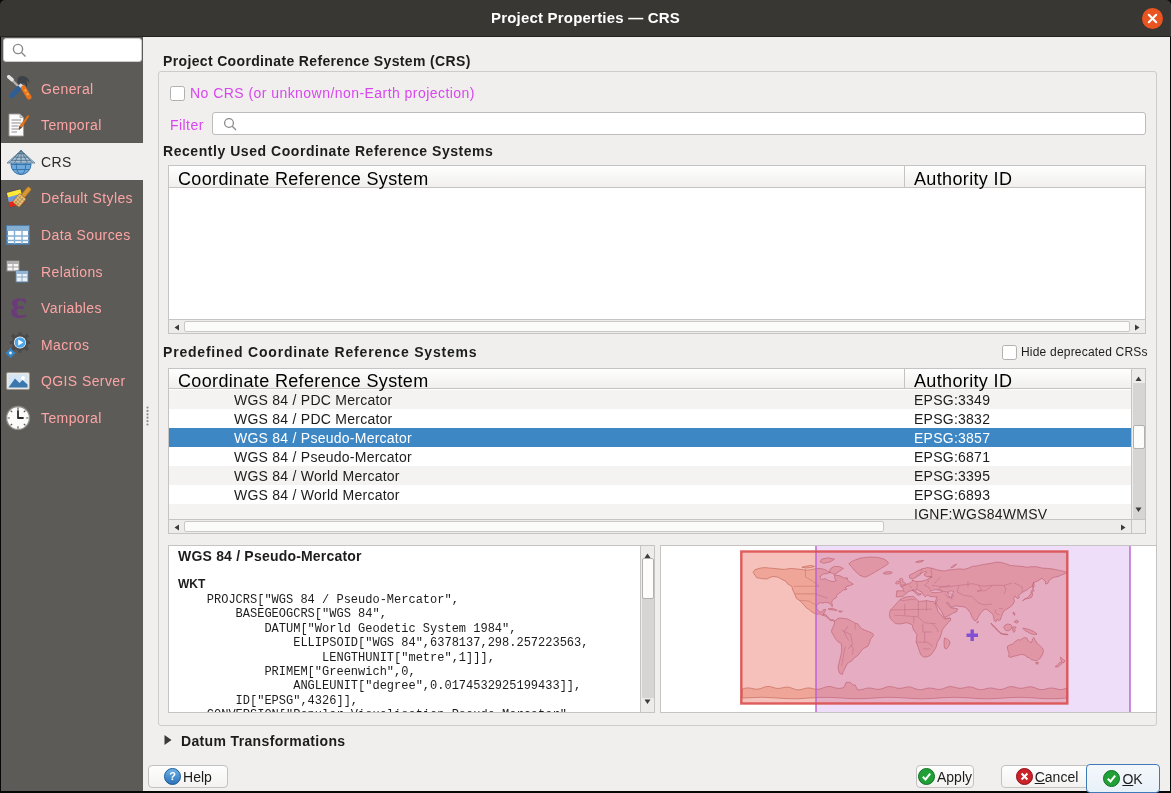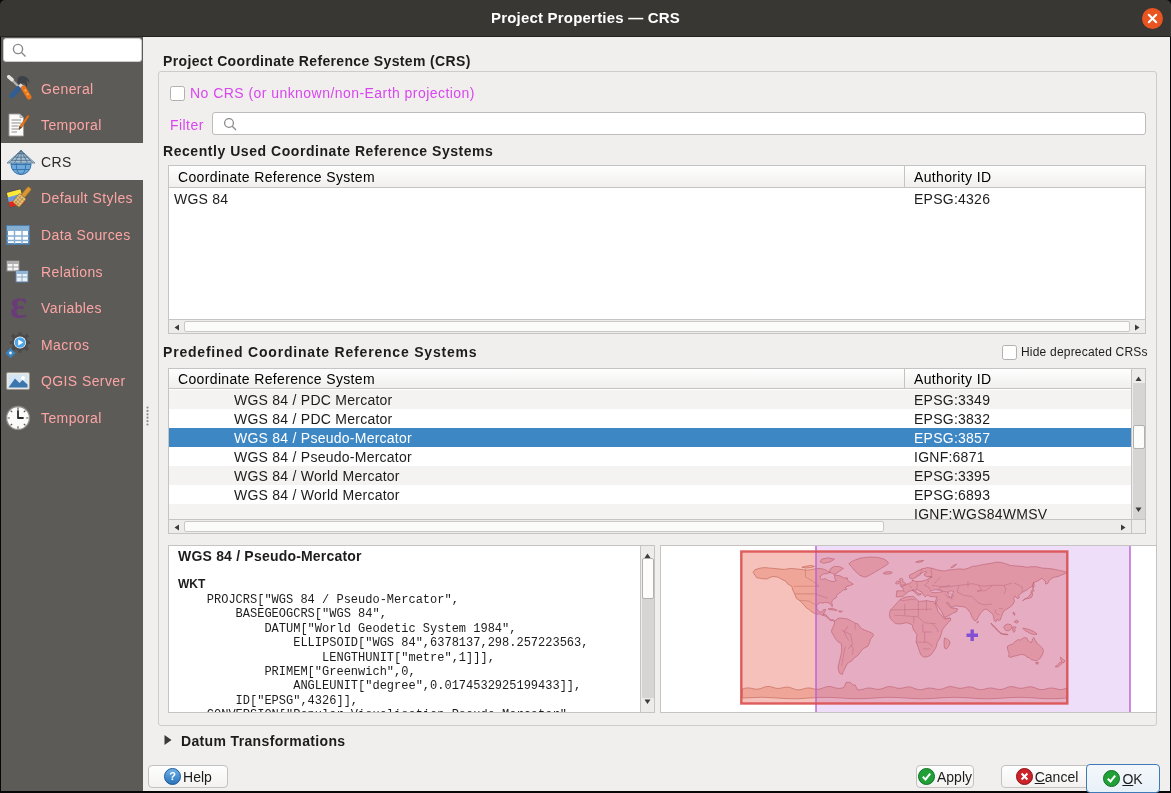--- a/index.html
+++ b/index.html
@@ -15,21 +15,21 @@
 .srow .lbl{position:absolute;left:40px;top:50%;transform:translateY(-50%)}
 .srow svg{position:absolute;left:4px;top:50%;transform:translateY(-50%)}
 #splitdots{left:146px;top:407px;width:2px;height:18px}
 .b{font-weight:bold;color:#1c1c1c;font-size:14px;letter-spacing:0.35px}
 .groupbox{left:158px;top:71px;width:999px;height:655px;border:1px solid #cdccca;border-radius:3px}
 .cb{width:15px;height:15px;background:#fff;border:1px solid #b3b1af;border-radius:2.5px}
 .t13{font-size:14px;color:#d946ef;letter-spacing:0.45px}
 #filterinput{left:212px;top:112px;width:934px;height:23px;background:#fff;border:1px solid #bdbcba;border-radius:3px}
 .table{background:#fff;border:1px solid #c5c4c2}
 .thead{position:absolute;left:0;top:0;width:100%;background:linear-gradient(#ffffff,#f0efee);border-bottom:1px solid #c5c4c2}
-.thead{font-size:14px;letter-spacing:0.35px}.thead .c1{position:absolute;left:9px;top:3px}
+.thead{font-size:18px;letter-spacing:0.35px}.thead .c1{position:absolute;left:9px;top:3px}
 .thead .c2{position:absolute;left:745px;top:3px}
 .thead .vsep{position:absolute;left:735px;top:0;width:1px;height:100%;background:#c5c4c2}
 .trow{position:absolute;left:0;width:100%;height:19px;font-size:14px;color:#1c1c1c;letter-spacing:0.25px}
 .trow span{position:absolute;top:2px}
 .alt{background:#f4f3f2}
 .selrow{background:#3d87c4;color:#fff}
 .hscroll{position:absolute;left:0;bottom:0;width:100%;height:14px;background:#edecea;border-top:1px solid #c5c4c2}
 .vscroll{position:absolute;right:0;width:14px;background:#edecea;border-left:1px solid #c5c4c2}
 .sbthumb{position:absolute;background:#fcfcfb;border:1px solid #b2b1af;border-radius:2px}
 .sbtrack{position:absolute;background:#d6d5d3}
@@ -210,24 +210,20 @@
       <path d="M11.3,11.3 L15,15" stroke="#8a8a8a" stroke-width="1.3"></path>
     </svg>
   </div>
 <div class="abs b" style="left:163px;top:143px;letter-spacing:0.55px">Recently Used Coordinate Reference Systems</div>
 <div class="abs table" style="left:168px;top:165px;width:978px;height:169px">
 <div class="thead" style="height:22px">
       <span class="c1">Coordinate Reference System</span>
       <span class="c2">Authority ID</span>
       <span class="vsep"></span>
     </div>
-<div class="trow" style="top:23px">
-      <span style="left:5px">WGS 84</span>
-      <span style="left:745px">EPSG:4326</span>
-    </div>
 <div class="hscroll">
 <svg class="abs" style="left:4px;top:4px" width="8" height="8">
         <path d="M6,0.5 L1.5,3.5 L6,6.5 Z" fill="#3c3c3c"></path>
       </svg>
 <svg class="abs" style="right:4px;top:4px" width="8" height="8">
         <path d="M2,0.5 L6.5,3.5 L2,6.5 Z" fill="#3c3c3c"></path>
       </svg>
 <div style="position:absolute;left:15px;top:1px;height:11px;width:946px;background:#fbfbfa;border:1px solid #c9c8c6;border-radius:2px"></div>
 </div>
   </div>
@@ -247,21 +243,21 @@
     <div class="trow " style="top:40px;width:963px">
       <span style="left:65px">WGS 84 / PDC Mercator</span>
       <span style="left:745px">EPSG:3832</span>
     </div>
     <div class="trow selrow" style="top:59px;width:963px">
       <span style="left:65px">WGS 84 / Pseudo-Mercator</span>
       <span style="left:745px">EPSG:3857</span>
     </div>
     <div class="trow " style="top:78px;width:963px">
       <span style="left:65px">WGS 84 / Pseudo-Mercator</span>
-      <span style="left:745px">IGNF:6871</span>
+      <span style="left:745px">EPSG:6871</span>
     </div>
     <div class="trow alt" style="top:97px;width:963px">
       <span style="left:65px">WGS 84 / World Mercator</span>
       <span style="left:745px">EPSG:3395</span>
     </div>
     <div class="trow " style="top:116px;width:963px">
       <span style="left:65px">WGS 84 / World Mercator</span>
       <span style="left:745px">EPSG:6893</span>
     </div>
     <div class="trow alt" style="top:135px;width:963px">

